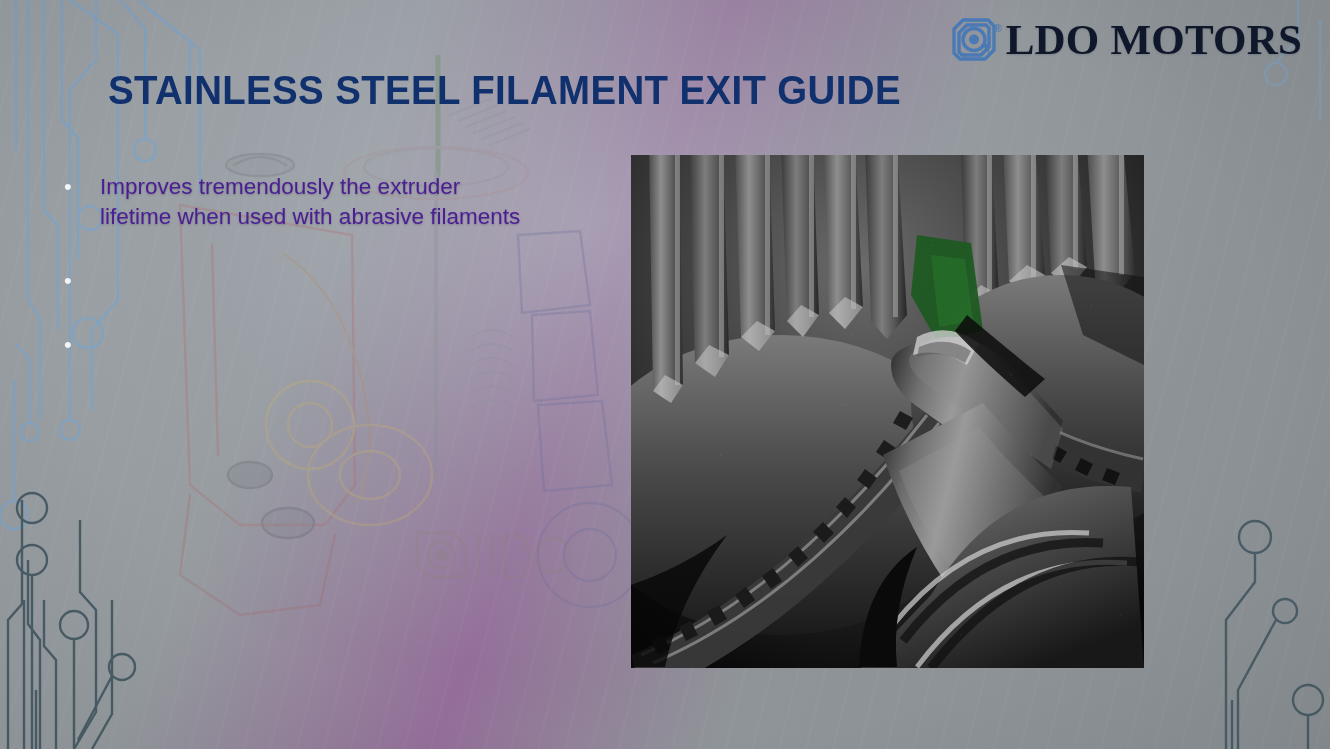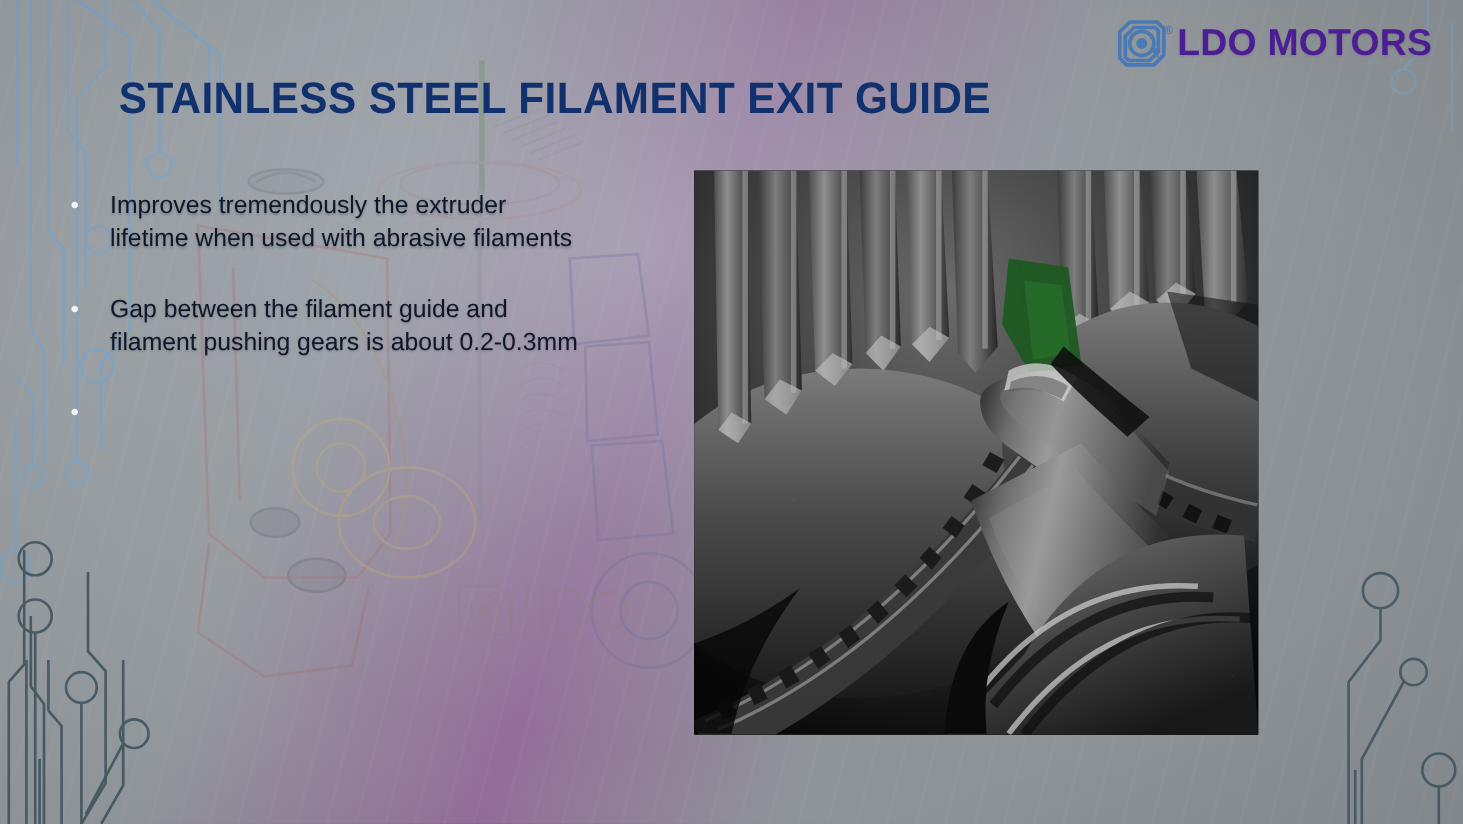--- a/index.html
+++ b/index.html
@@ -54,27 +54,28 @@
   .logo {
     position: absolute;
     right: 28px;
     top: 14px;
     display: flex;
     align-items: center;
     gap: 6px;
   }
   .logo-mark { width: 52px; height: 50px; display: block; }
   .logo-text {
-    color: #4c1d95;
-    font-size: 34px;
+    color: #0f172a;
+    font-size: 43px;
     font-weight: bold;
     letter-spacing: 0.2px;
     line-height: 1;
     white-space: nowrap;
     text-shadow: 0 1px 2px rgba(60,70,85,0.25);
+    font-family: Liberation Serif, serif;
   }
   .logo-reg {
     position: absolute;
     left: 46px;
     top: 8px;
     font-size: 11px;
     color: #4a7ab5;
     font-weight: bold;
   }
 
@@ -106,21 +107,21 @@
   }
   .bullet-row:last-child { margin-bottom: 0; }
   .bullet-dot {
     flex: 0 0 36px;
     color: #f2f4f6;
     font-size: 22px;
     line-height: 30px;
     padding-left: 6px;
   }
   .bullet-text {
-    color: #0f172a;
+    color: #4c1d95;
     font-size: 22.5px;
     line-height: 30px;
     white-space: pre-line;
     text-shadow: 0 1px 2px rgba(55,60,68,0.35);
   }
 
   
   .photo {
     position: absolute;
     left: 631px;
@@ -266,22 +267,20 @@
   <div class="title">STAINLESS STEEL FILAMENT EXIT GUIDE</div>
 
   <div class="bullets">
     <div class="bullet-row">
       <span class="bullet-dot">•</span>
       <span class="bullet-text">Improves tremendously the extruder
 lifetime when used with abrasive filaments</span>
     </div>
     <div class="bullet-row">
       <span class="bullet-dot">•</span>
-      <span class="bullet-text">Gap between the filament guide and
-filament pushing gears is about 0.2-0.3mm</span>
     </div>
     <div class="bullet-row">
       <span class="bullet-dot">•</span>
     </div>
   </div>
 
   <div class="photo">
     <svg class="photo-inner" viewBox="0 0 513 513" preserveAspectRatio="xMidYMid slice">
       <defs>
         <linearGradient id="toothA" x1="0" y1="0" x2="1" y2="0">

